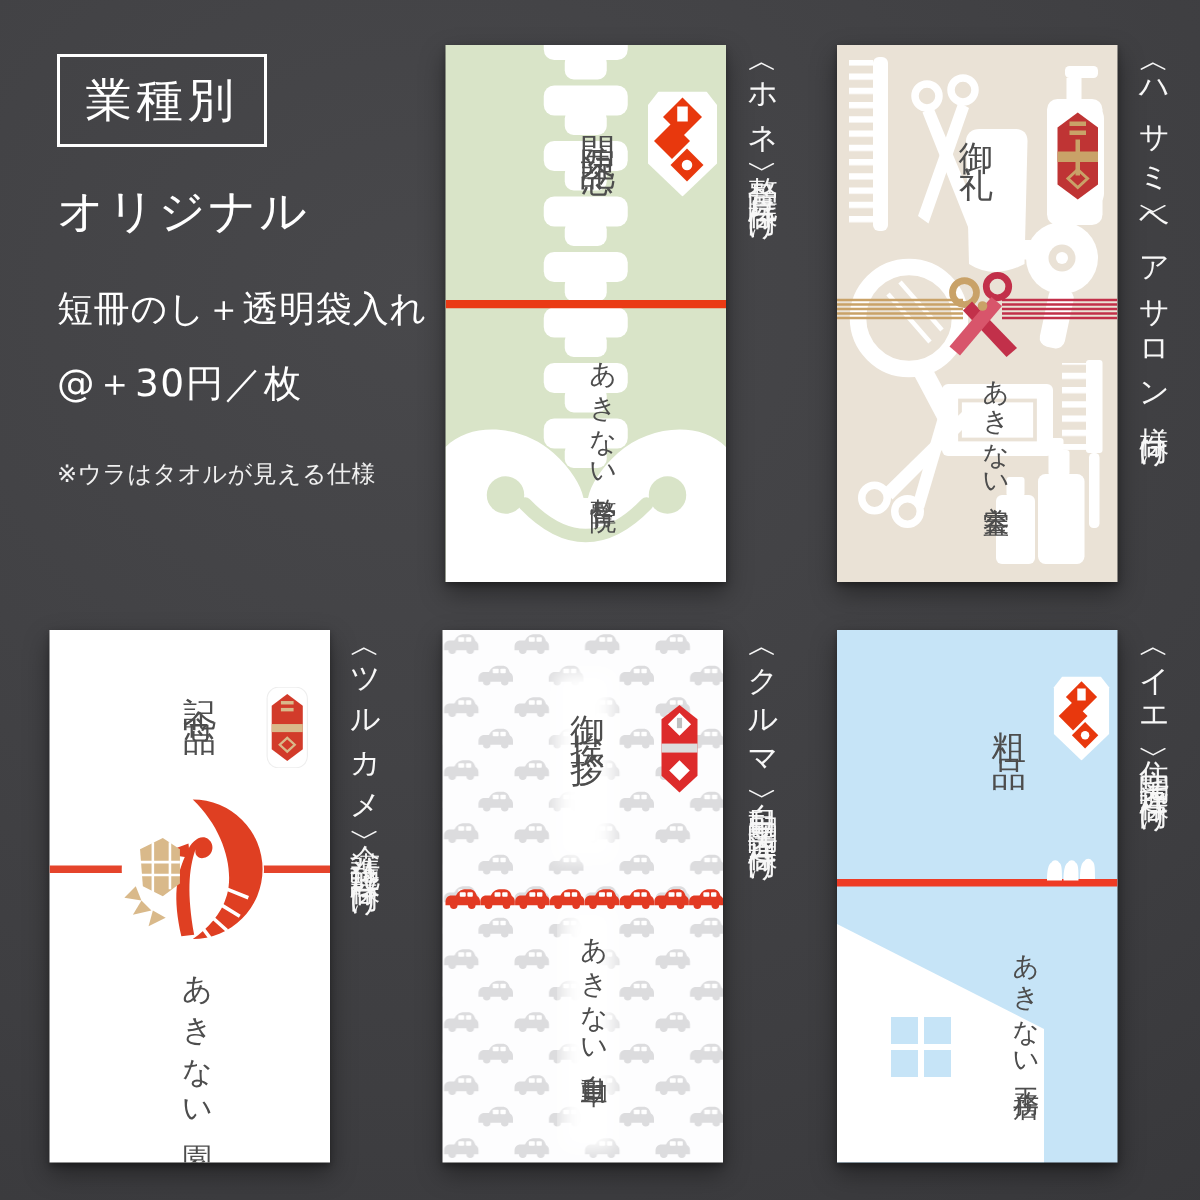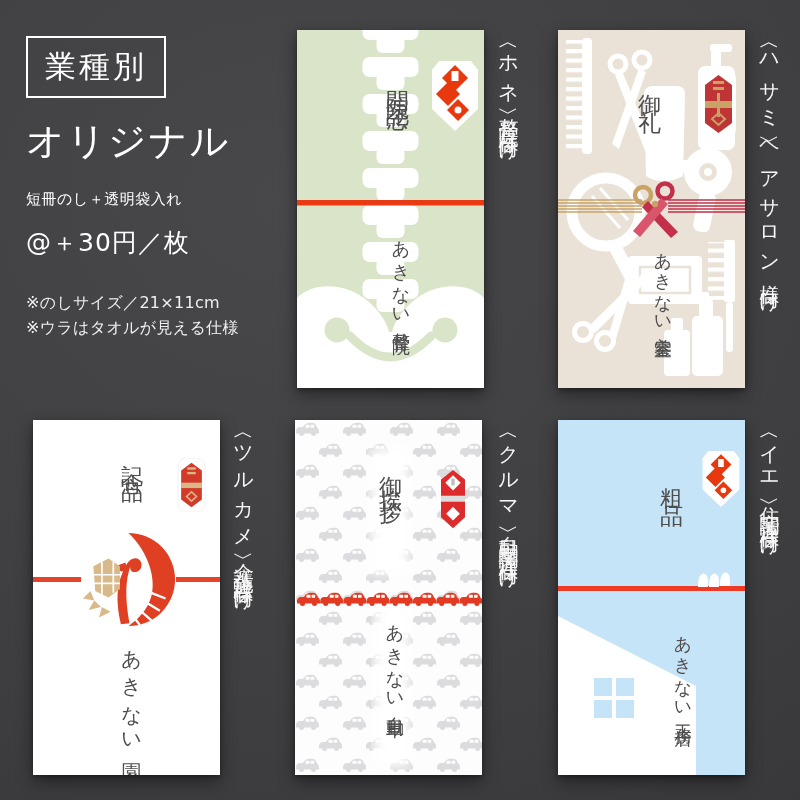--- a/index.html
+++ b/index.html
@@ -2,24 +2,24 @@
 <html lang="ja"><head>
 <meta charset="utf-8">
 <style>
   html,body{margin:0;padding:0;background:#3a3a3d;}
   .page{
     position:relative;width:800px;height:800px;overflow:hidden;
     background:radial-gradient(140% 120% at 35% 25%, #48484b 0%, #3e3e41 55%, #333336 100%);
     font-family:"DejaVu Sans","Liberation Sans",sans-serif;
   }
   
-  .intro{position:absolute;left:26px;top:36px;width:252px;color:#ffffff;}
+  .intro{position:absolute;left:38px;top:36px;width:252px;color:#ffffff;}
   .badge{display:inline-block;border:2.5px solid #ffffff;padding:8px 17px;font-size:31px;letter-spacing:3px;}
-  .heading{margin-top:24px;font-size:38px;line-height:38px;letter-spacing:2px;}
-  .ptype{margin-top:30px;font-size:15px;letter-spacing:0.5px;}
+  .heading{margin-top:24px;font-size:31px;line-height:38px;letter-spacing:2px;}
+  .ptype{margin-top:30px;font-size:24px;letter-spacing:0.5px;}
   .price{margin-top:17px;font-size:25px;letter-spacing:1px;}
   .notes{margin-top:32px;font-size:16px;line-height:1.55;letter-spacing:0.3px;color:#f0f0f0;}
   
   .card{position:absolute;overflow:hidden;box-shadow:0 7px 16px rgba(0,0,0,.40),0 2px 4px rgba(0,0,0,.30);}
   .card svg.deco{position:absolute;left:0;top:0;}
   .vtext{position:absolute;writing-mode:vertical-rl;text-orientation:mixed;
          font-family:"DejaVu Serif","Liberation Serif",serif;color:#4d4d4d;}
   .title{font-size:23px;}
   .name{font-size:18px;}
   .rule{position:absolute;left:0;width:100%;}
@@ -66,21 +66,20 @@
 <div class="page">
 
   <section class="intro">
     <div class="badge">業種別</div>
     <h1 class="heading" style="margin:24px 0 0 0;font-weight:normal;">
       <span>オリジナル</span><br>
     </h1>
     <div class="ptype">短冊のし＋透明袋入れ</div>
     <div class="price">@＋30円／枚</div>
     <div class="notes">
-      <div>※のしサイズ／21×11cm</div>
       <div>※ウラはタオルが見える仕様</div>
     </div>
   </section>
 
   <div class="card" id="card-hone">
     <svg class="deco" width="187" height="358" viewBox="0 0 187 358" xmlns="http://www.w3.org/2000/svg" xmlns:xlink="http://www.w3.org/1999/xlink">
       <defs>
         <g id="vtb">
             <rect x="-28" y="0" width="56" height="20" rx="7"></rect>
             <rect x="-14" y="16" width="28" height="17" rx="6"></rect>

